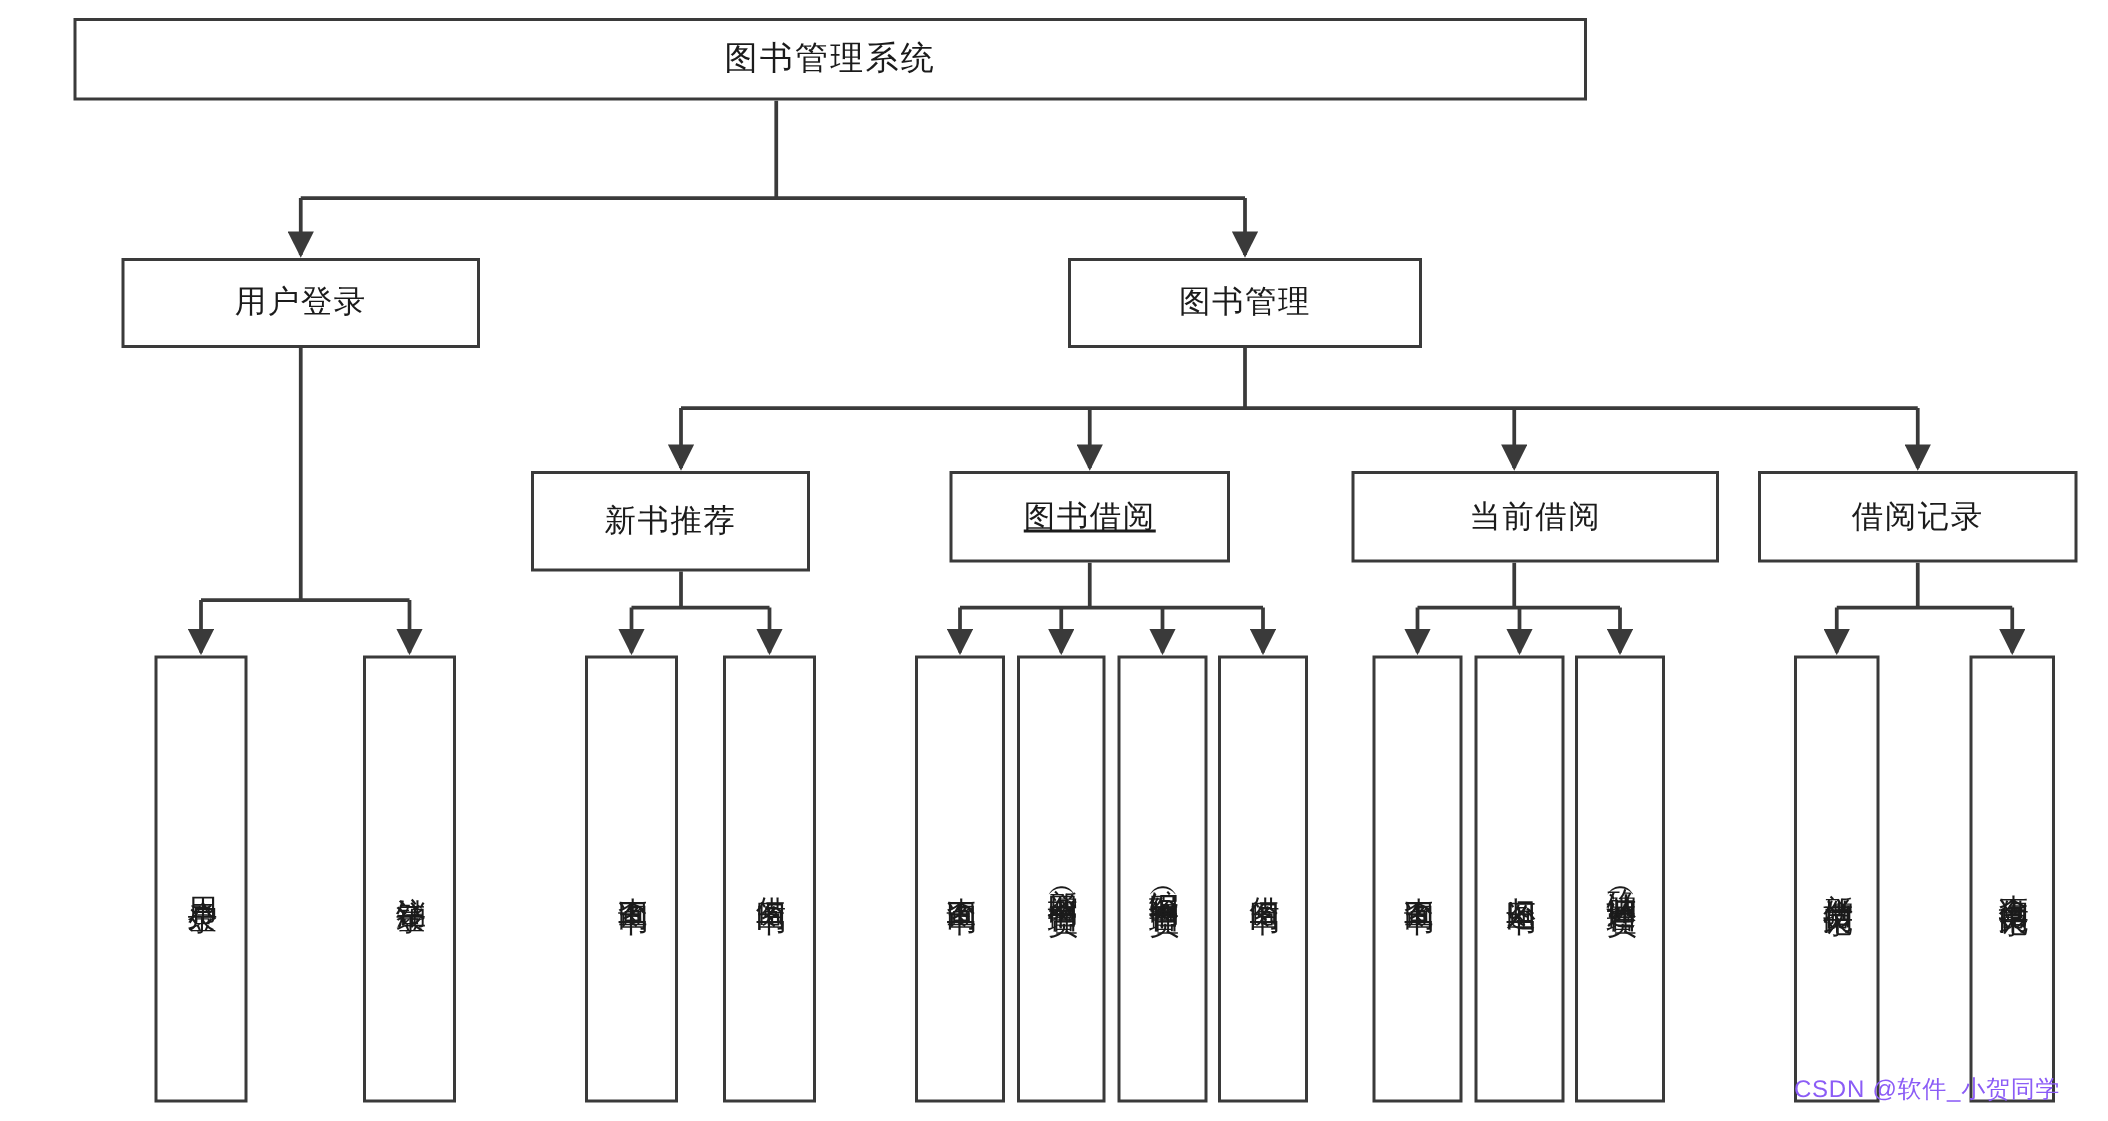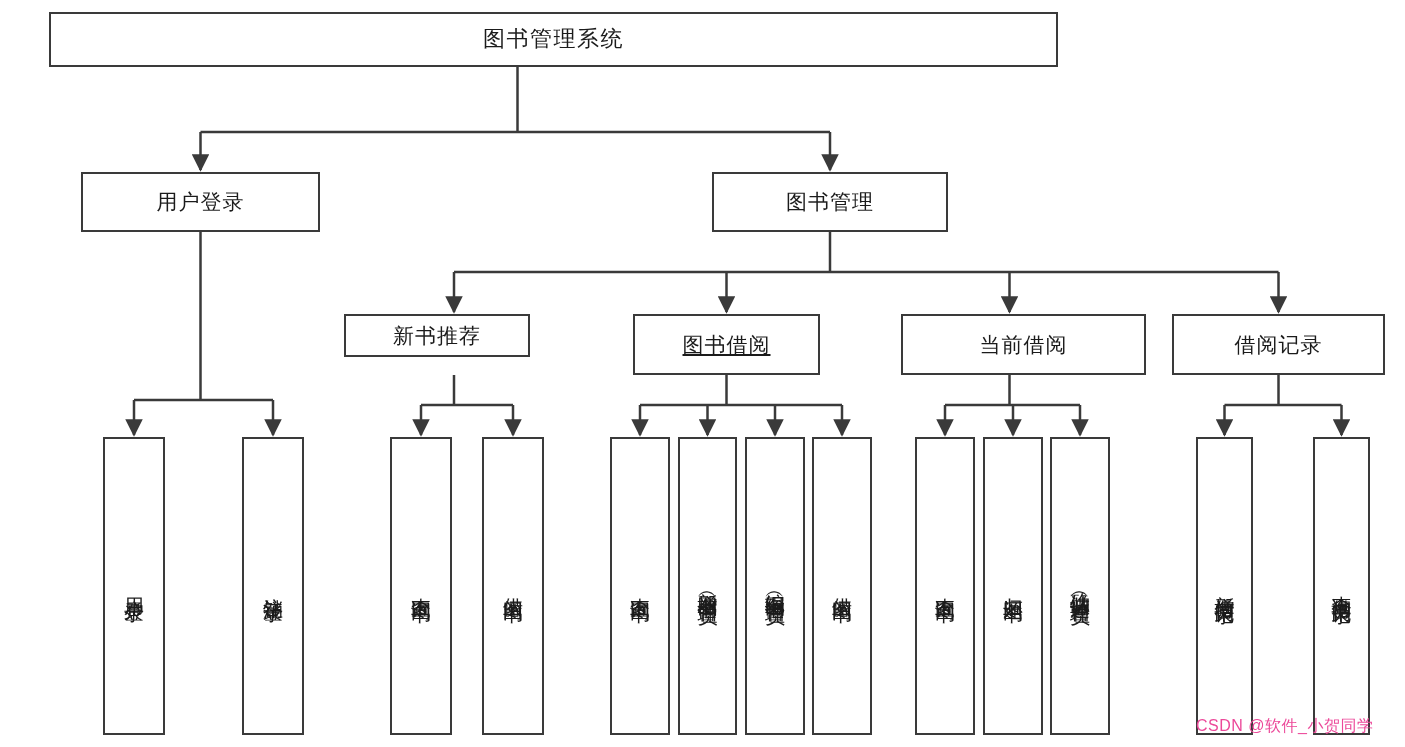--- a/index.html
+++ b/index.html
@@ -48,21 +48,21 @@
     padding: 6px 0;
     text-align: center;
   }
   .node.title {
     font-size: 22px;
     letter-spacing: 1.5px;
   }
   .watermark {
     position: absolute;
     font-size: 16px;
-    color: #ec4899;
+    color: #8b5cf6;
     letter-spacing: 0.5px;
     white-space: nowrap;
     user-select: none;
   }
 </style>
 </head>
 <body>
 
 <div id="canvas">
 
@@ -112,30 +112,30 @@
   <div id="nodes">
       <div class="node horizontal title" style="left: 13px; top: 12px; width: 1009px; height: 55px; margin-left: 36px;">
         <span>图书管理系统</span>
       </div>
       <div class="node horizontal" style="left: 81px; top: 172px; width: 239px; height: 60px;">
         <span>用户登录</span>
       </div>
       <div class="node horizontal" style="left: 712px; top: 172px; width: 236px; height: 60px;">
         <span>图书管理</span>
       </div>
-      <div class="node horizontal" style="left: 344px; top: 314px; width: 186px; height: 43px;">
+      <div class="node horizontal" style="left: 354px; top: 314px; width: 186px; height: 67px;">
         <span>新书推荐</span>
       </div>
       <div class="node horizontal" style="left: 633px; top: 314px; width: 187px; height: 61px; text-decoration: underline;">
         <span>图书借阅</span>
       </div>
       <div class="node horizontal" style="left: 901px; top: 314px; width: 245px; height: 61px;">
         <span>当前借阅</span>
       </div>
-      <div class="node horizontal" style="left: 1172px; top: 314px; width: 213px; height: 61px;">
+      <div class="node horizontal" style="left: 1172px; top: 314px; width: 213px; height: 61px; font-family: Liberation Serif, serif;">
         <span>借阅记录</span>
       </div>
       <div class="node vertical" style="left: 103px; top: 437px; width: 62px; height: 298px;">
         <span>用户登录</span>
       </div>
       <div class="node vertical" style="left: 242px; top: 437px; width: 62px; height: 298px;">
         <span>注销登录</span>
       </div>
       <div class="node vertical" style="left: 390px; top: 437px; width: 62px; height: 298px;">
         <span>查询图书</span>

